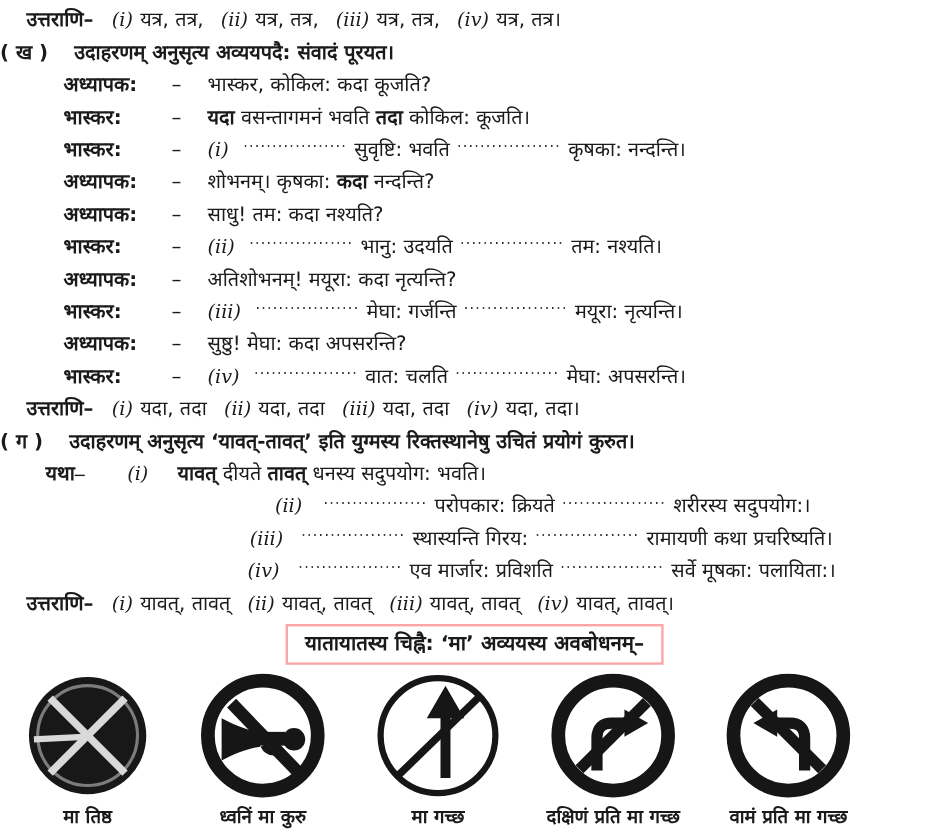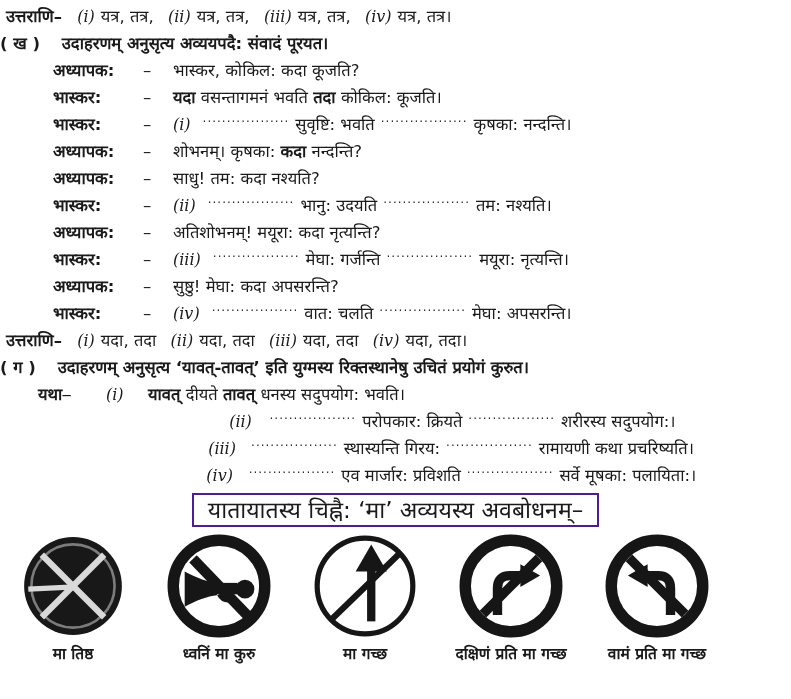--- a/index.html
+++ b/index.html
@@ -4,40 +4,40 @@
 <style>
   html,body{margin:0;padding:0;}
   body{
     width:791px;height:699px;overflow:hidden;background:#ffffff;
     font-family:"DejaVu Sans","Liberation Sans",sans-serif;
     color:#1a1a1a;
   }
   .page{width:791px;height:699px;position:relative;padding-top:3px;box-sizing:border-box;}
   .row{height:27px;line-height:27px;font-size:16.5px;white-space:nowrap;}
   .b{font-weight:700;}
-  .lbl{font-weight:700;margin-right:10px;}
+  .lbl{font-weight:700;margin-right:10px;margin-left:16px;}
   .rn{font-family:"DejaVu Serif","Liberation Serif",serif;font-style:italic;font-size:16px;}
   .rn:not(:empty){margin-right:6px;}
   .ai{margin-right:9px;text-align:center;}
   .answers{padding-left:6px;}
   .section-head{font-weight:700;}
   .section-head .marker{margin-right:16px;}
   .drow{padding-left:53px;}
   .spk{display:inline-block;width:90px;font-weight:700;}
   .dash{display:inline-block;width:30px;}
   .dots{font-size:12px;letter-spacing:1px;position:relative;top:-4px;color:#262626;}
   .dots:not(:empty){margin:0 6px;}
   .yrow1{padding-left:38px;}
   .ylbl{display:inline-block;width:68px;font-weight:700;font-family:Liberation Serif, serif;}
   .yrow{padding-left:106px;text-align:center;}
   .yrow .rn, .yrow1 .rn{display:inline-block;min-width:38px;margin-right:4px;}
   .box-wrap{text-align:center;margin-top:4px;}
   .box{
-    display:inline-block;border:2px solid #4c1d95;padding:2px 14px;
-    font-weight:400;font-size:23px;line-height:26px;
+    display:inline-block;border:2px solid #fca5a5;padding:2px 14px;
+    font-weight:700;font-size:17px;line-height:26px;
   }
   .signs{display:flex;margin-top:7px;}
   .sign{width:146px;display:flex;flex-direction:column;align-items:center;}
   .sign svg{width:104px;height:104px;}
   .sign-label{margin-top:4px;font-weight:700;font-size:15.5px;white-space:nowrap;}
   .ink{fill:#161616;}
   .stroke-ink{stroke:#161616;}
 </style>
 </head>
 <body>
@@ -107,20 +107,27 @@
   <div class="row yrow">
     <span class="rn">(ii)</span><span class="dots">··················</span><span class="b"></span><span>परोपकार: क्रियते</span><span class="b"></span><span class="dots">··················</span><span>शरीरस्य सदुपयोग:।</span>
   </div>
   <div class="row yrow">
     <span class="rn">(iii)</span><span class="dots">··················</span><span class="b"></span><span>स्थास्यन्ति गिरय:</span><span class="b"></span><span class="dots">··················</span><span>रामायणी कथा प्रचरिष्यति।</span>
   </div>
   <div class="row yrow">
     <span class="rn">(iv)</span><span class="dots">··················</span><span class="b"></span><span>एव मार्जार: प्रविशति</span><span class="b"></span><span class="dots">··················</span><span>सर्वे मूषका: पलायिता:।</span>
   </div>
 
+  <div class="row answers">
+    <span class="lbl">उत्तराणि–</span>
+    <span class="rn">(i)</span><span class="ai">यावत्, तावत्</span>
+    <span class="rn">(ii)</span><span class="ai">यावत्, तावत्</span>
+    <span class="rn">(iii)</span><span class="ai">यावत्, तावत्</span>
+    <span class="rn">(iv)</span><span class="ai">यावत्, तावत्।</span>
+  </div>
 
   <div class="box-wrap">
     <div class="box">यातायातस्य चिह्नै: ‘मा’ अव्ययस्य अवबोधनम्–</div>
   </div>
 
   <div class="signs">
 
     <div class="sign">
       <svg viewBox="0 0 100 100">
         <circle cx="50" cy="50" r="47" fill="#181818"></circle>

